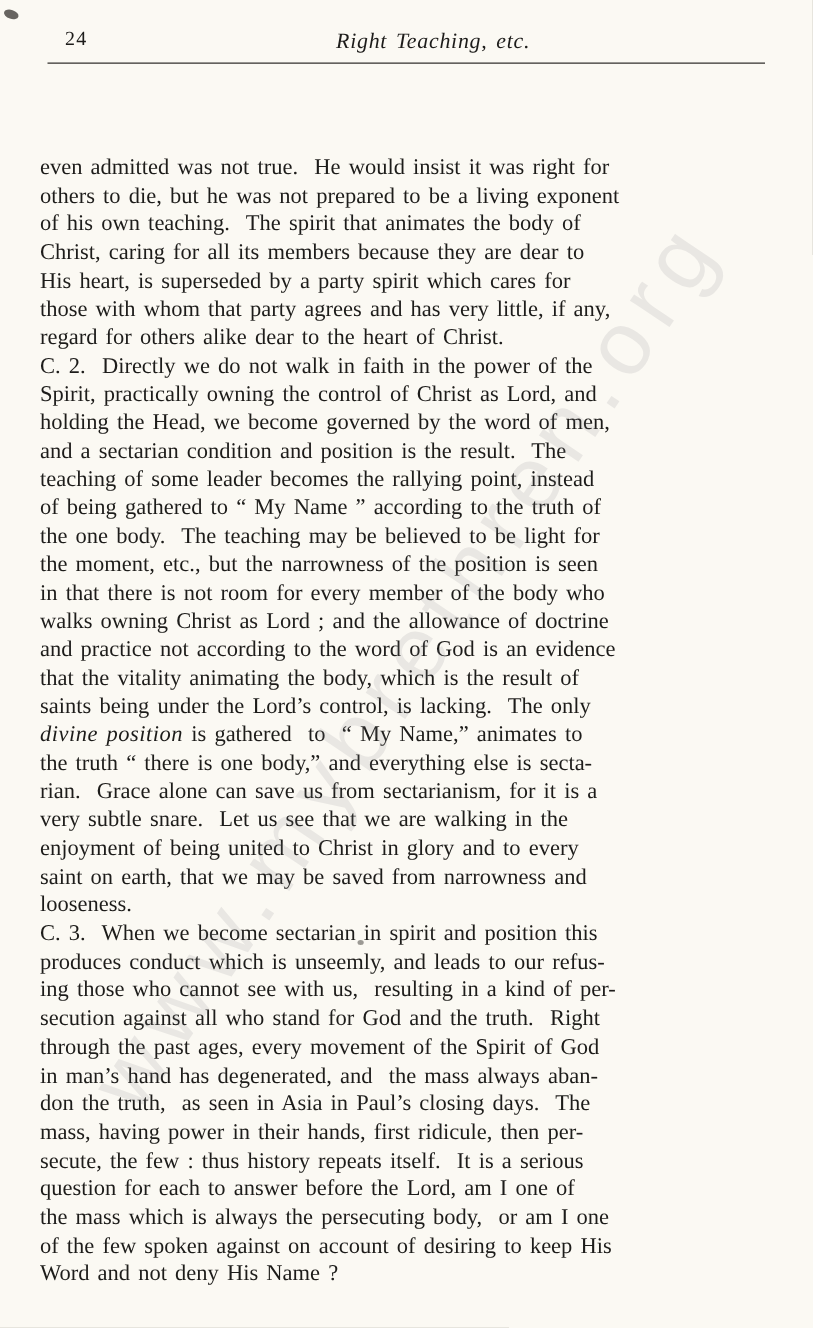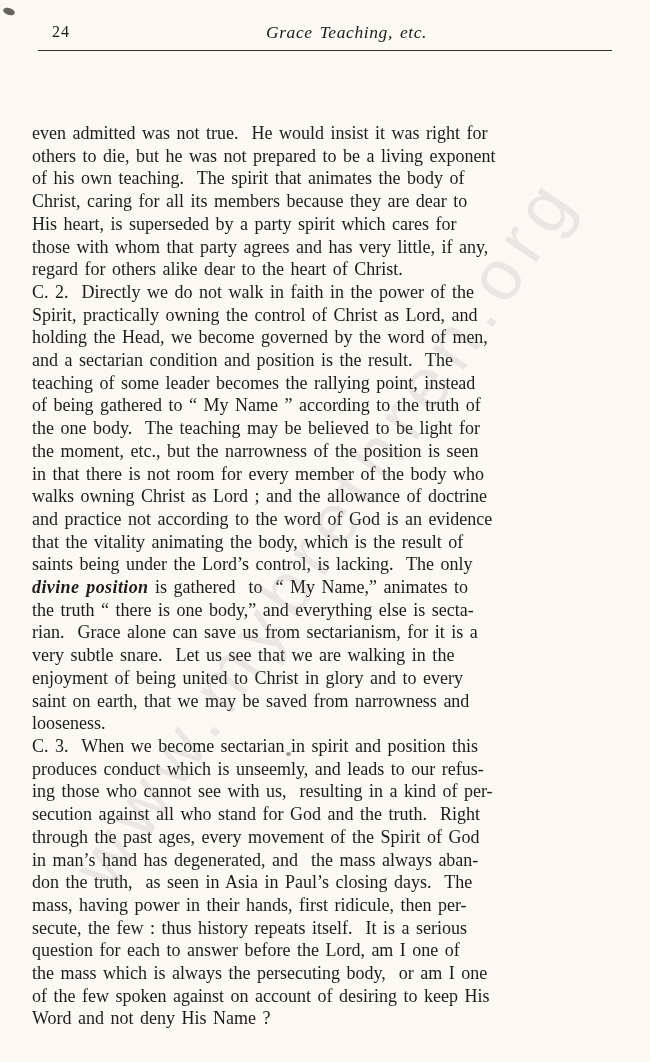--- a/index.html
+++ b/index.html
@@ -36,21 +36,21 @@
     position:absolute;top:80px;left:32px;width:578px;
     font-size:18px;
     line-height:22.7px;
     word-spacing:2px;
     text-align:left;
     z-index:1;
     margin-top:42px;
   }
   .body-text p{margin:0;}
   .lines{white-space:pre-wrap;}
-  .em{font-style:italic;font-weight:700;letter-spacing:0.4px;}
+  .em{font-style:italic;font-weight:400;letter-spacing:0.4px;}
   .indented{text-indent:56px;}
   .watermark{
     position:absolute;left:50%;top:50%;
     transform:translate(-50%,-50%) rotate(-56deg);
     font-family:"Liberation Sans", sans-serif;
     font-size:72px;
     letter-spacing:10px;
     white-space:nowrap;
     color:rgba(125,128,135,0.14);
     z-index:2;
@@ -60,21 +60,21 @@
   .speck-corner{top:8px;left:3px;width:12px;height:7px;transform:rotate(18deg);opacity:.85;}
   .speck-mid{top:752px;left:286px;width:5px;height:4px;opacity:.55;}
 </style>
 </head>
 <body>
 
 <div class="page">
 
   <header class="page-header">
     <span class="page-number">24</span>
-    <span class="running-title">Grace Teaching, etc.</span>
+    <span class="running-title">Right Teaching, etc.</span>
   </header>
 
   <div class="header-rule"></div>
 
   <main class="body-text">
     <p><span class="lines">even admitted was not true.  He would insist it was right for
 others to die, but he was not prepared to be a living exponent
 of his own teaching.  The spirit that animates the body of
 Christ, caring for all its members because they are dear to
 His heart, is superseded by a party spirit which cares for

